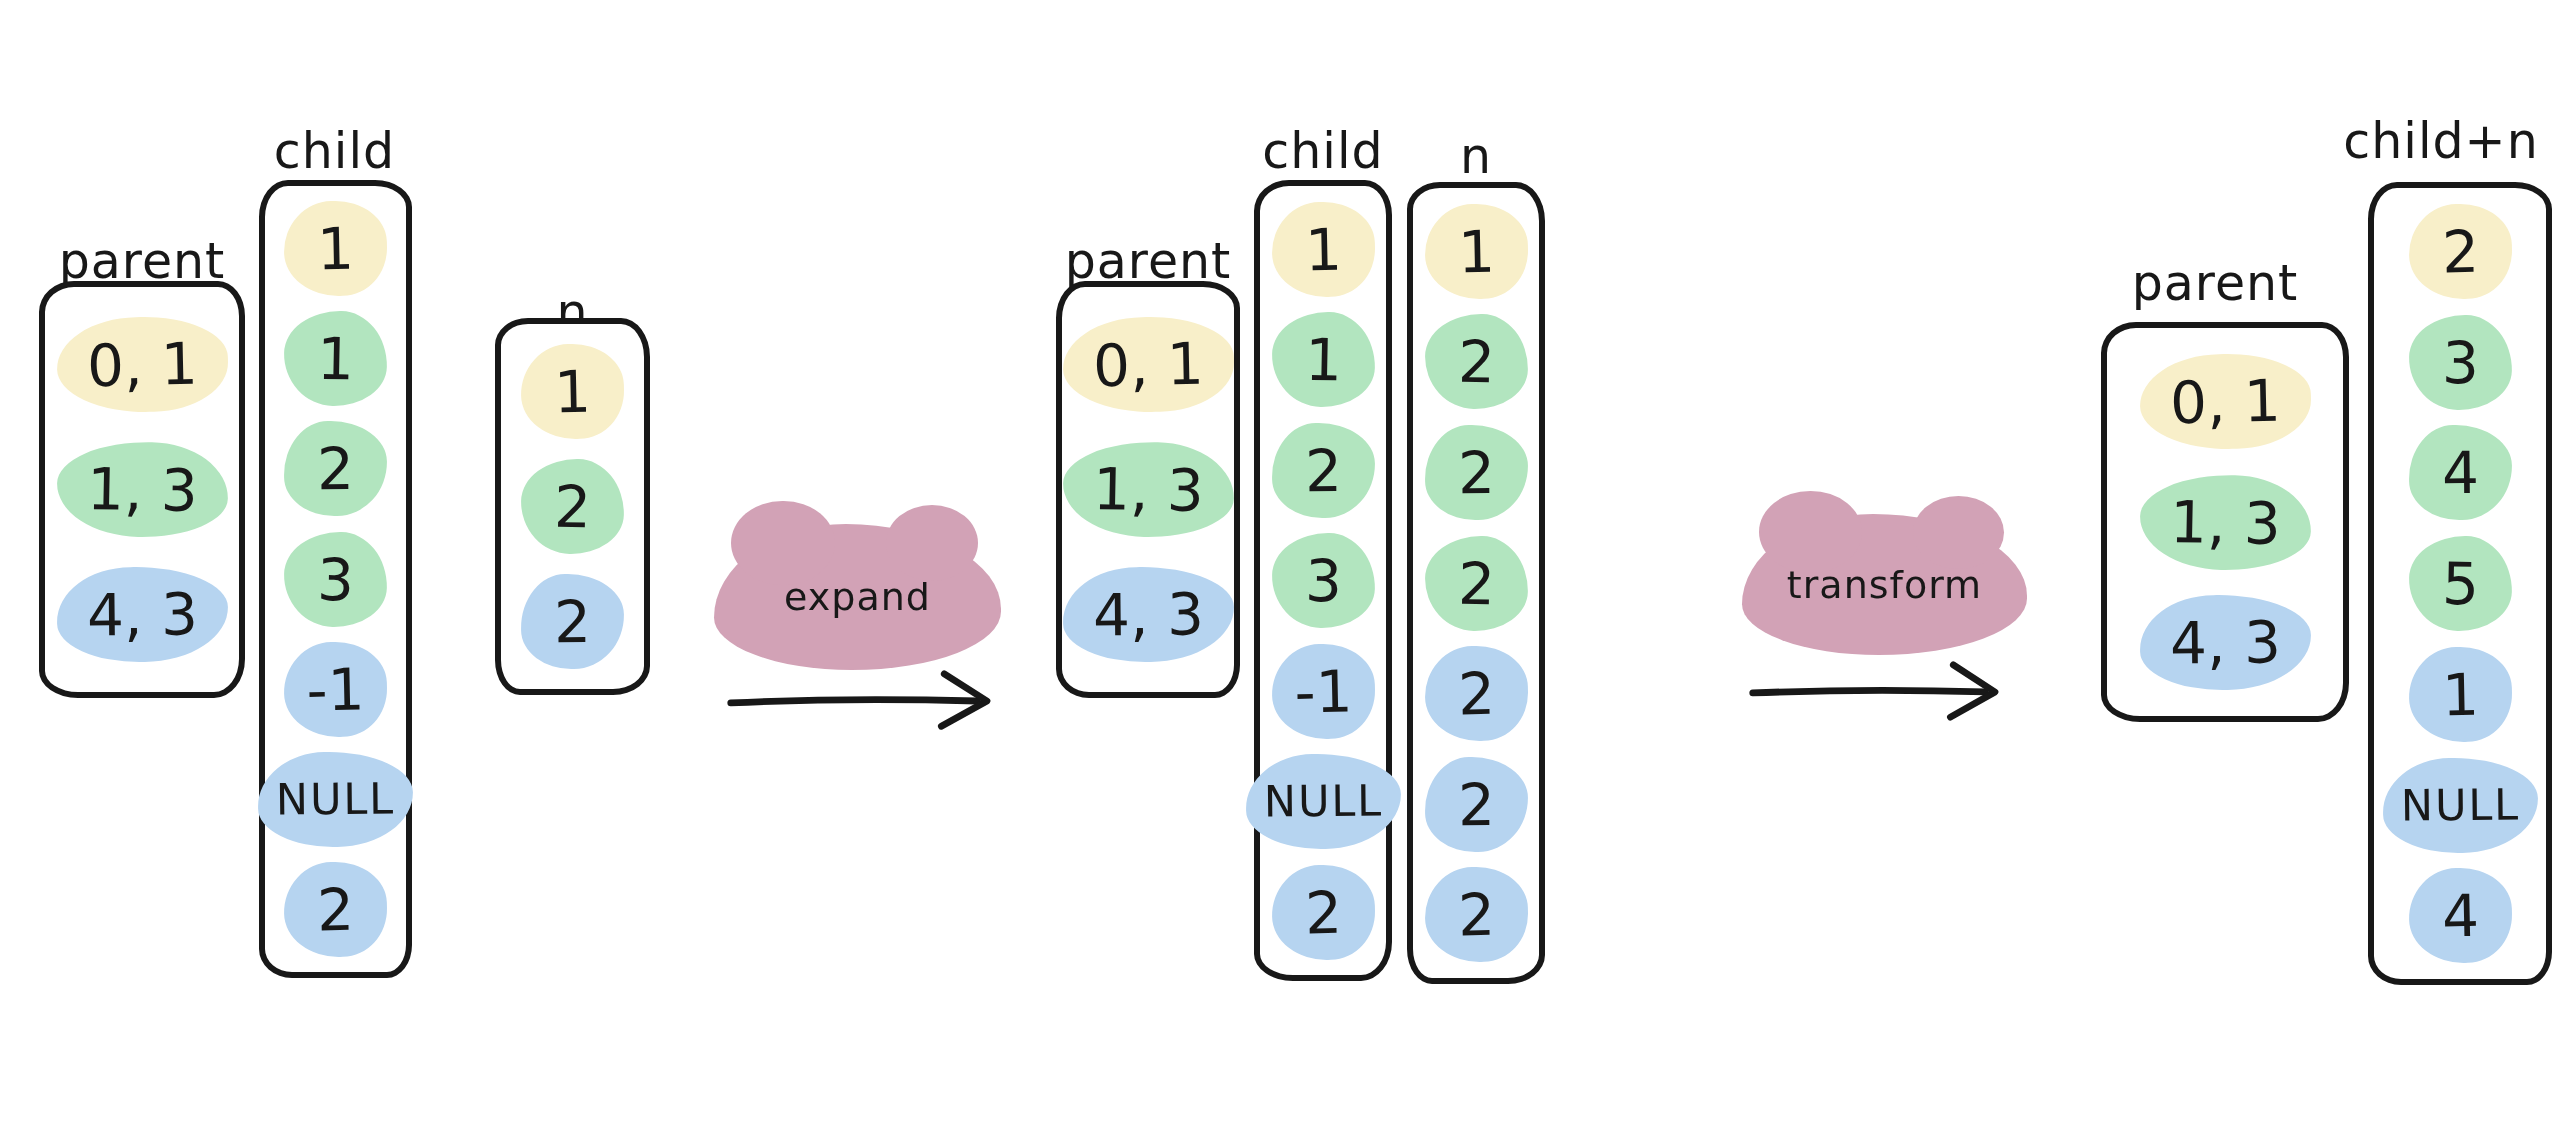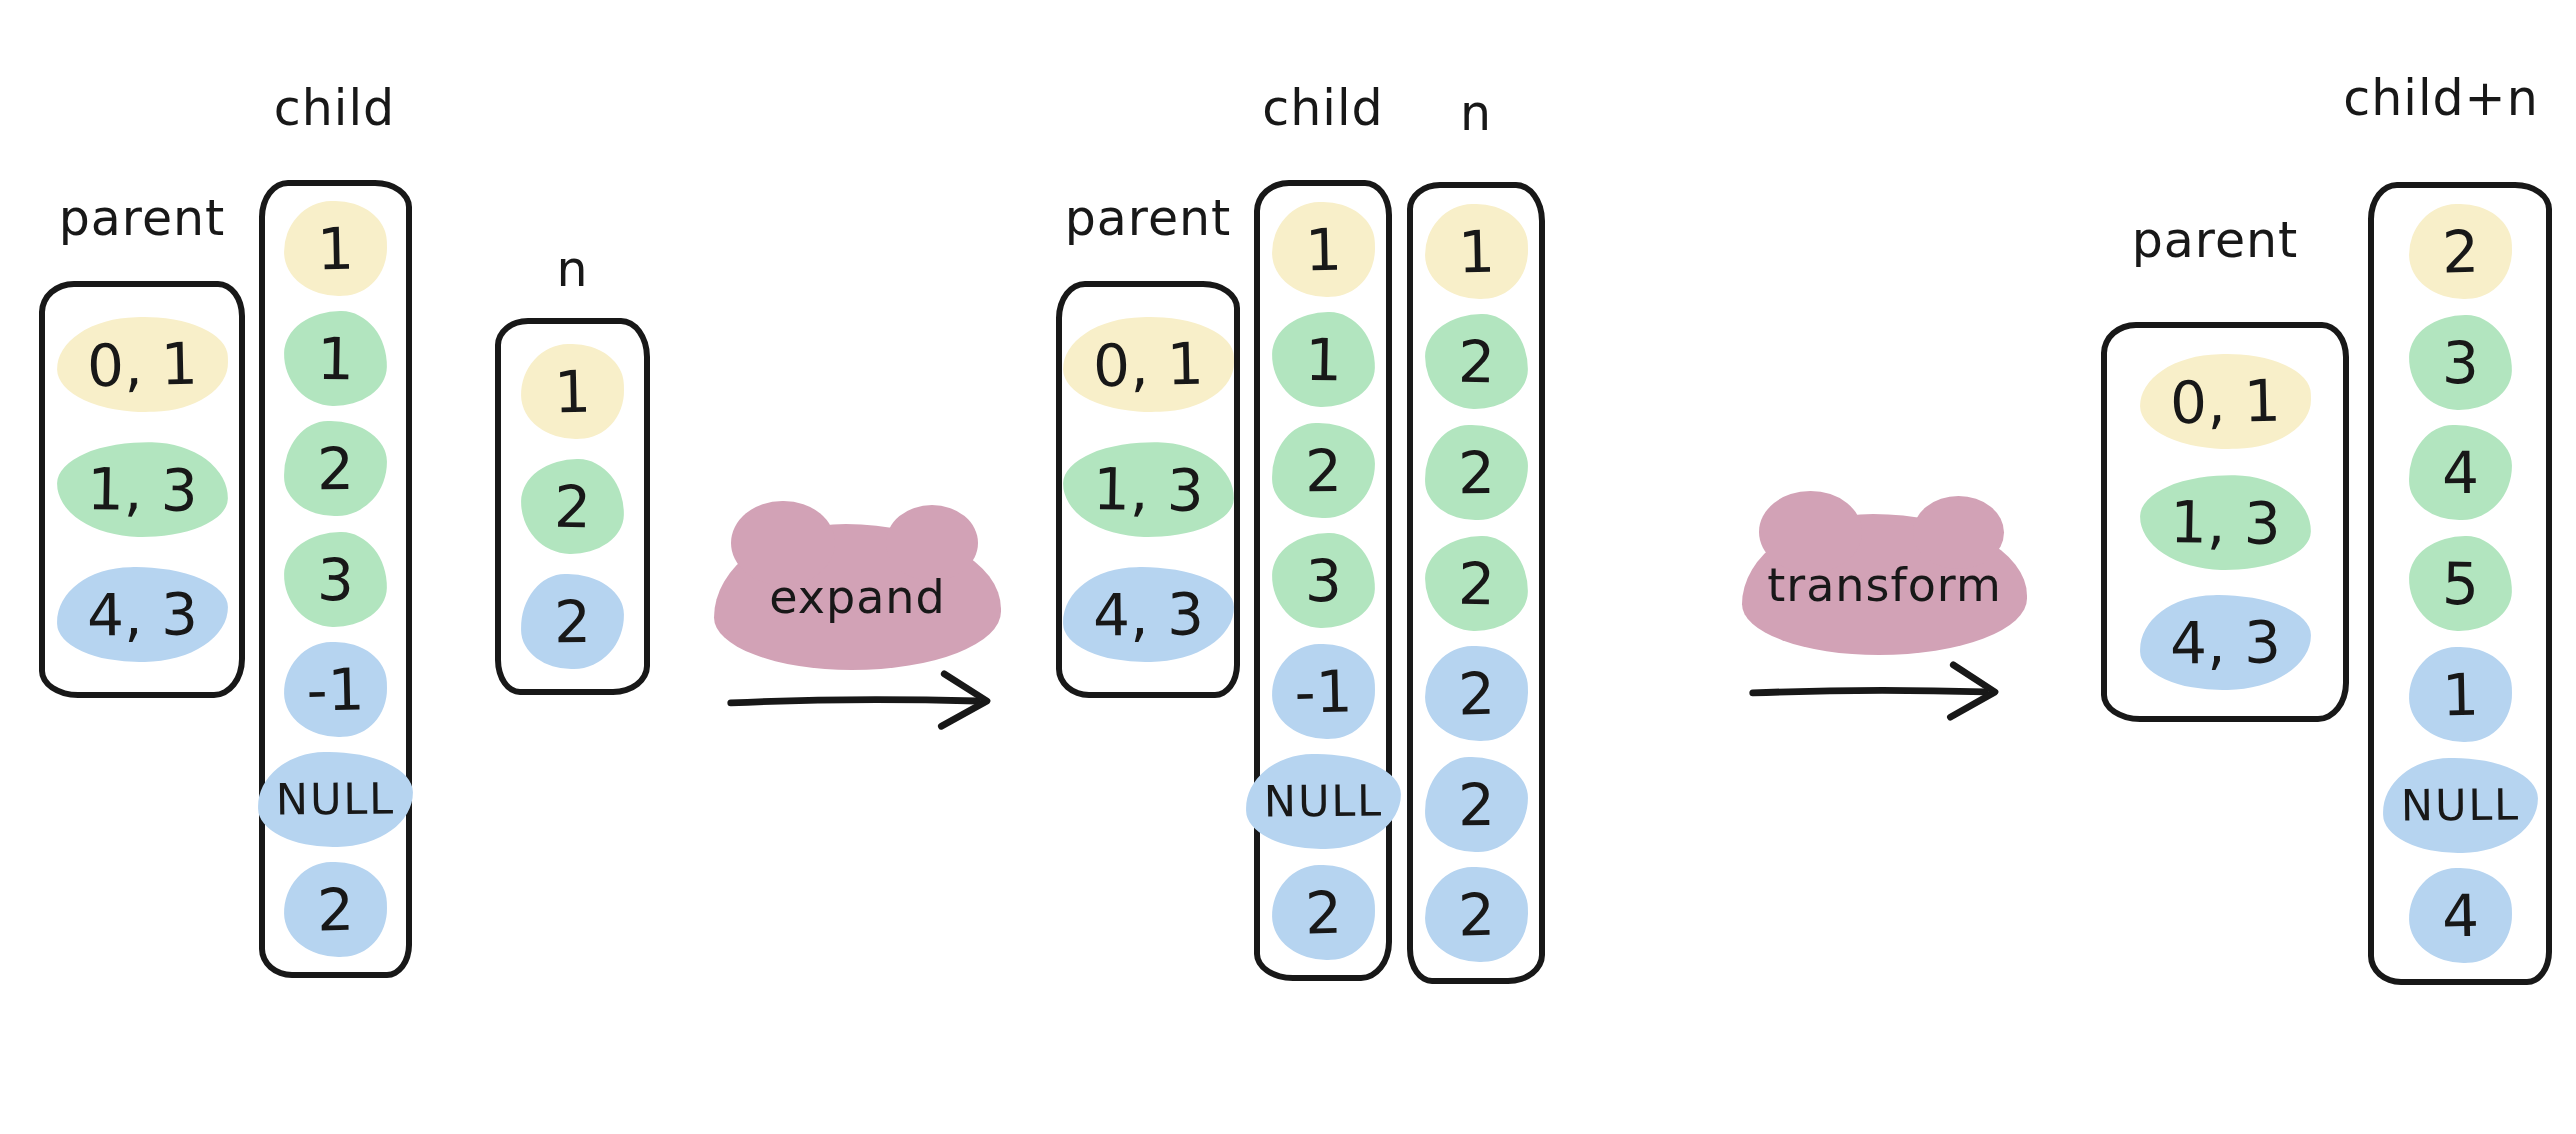--- a/index.html
+++ b/index.html
@@ -6,20 +6,21 @@
     --yellow:#F8EFC9; --green:#B2E5BF; --blue:#B6D4F0; --pink:#D2A2B6; --ink:#181818;
   }
   html,body{margin:0;padding:0;background:#ffffff;}
   .canvas{
     position:relative; width:2576px; height:1135px; background:#ffffff; overflow:hidden;
     font-family:"DejaVu Sans", sans-serif; color:var(--ink);
   }
   .col-label{
     position:absolute; text-align:center; font-size:49px; letter-spacing:1px;
     white-space:nowrap;
+    margin-top:43px;
   }
   .box{
     position:absolute; box-sizing:border-box; background:#ffffff;
     border:6.8px solid var(--ink);
     display:flex; flex-direction:column; justify-content:space-evenly; align-items:center;
   }
   .r1{border-radius:35px 27px 31px 39px / 31px 35px 39px 27px;}
   .r2{border-radius:29px 37px 25px 33px / 37px 27px 33px 29px;}
   .r3{border-radius:33px 29px 37px 25px / 27px 39px 29px 35px;}
   .blob{
@@ -48,21 +49,21 @@
     border-radius:46% 54% 52% 48% / 64% 58% 40% 36%;
   }
   .cloud::before{
     content:""; position:absolute; width:36%; height:58%; background:inherit;
     border-radius:50%; top:-16%; left:6%;
   }
   .cloud::after{
     content:""; position:absolute; width:32%; height:52%; background:inherit;
     border-radius:50%; top:-13%; right:8%;
   }
-  .cloud-text{position:relative; z-index:1; font-size:46px; letter-spacing:1px;}
+  .cloud-text{position:relative; z-index:1; font-size:38px; letter-spacing:1px;}
   .arrow{position:absolute;}
   .arrow path{
     fill:none; stroke:var(--ink); stroke-width:7;
     stroke-linecap:round; stroke-linejoin:round;
   }
 </style>
 </head>
 <body>
 
 <div class="canvas">

